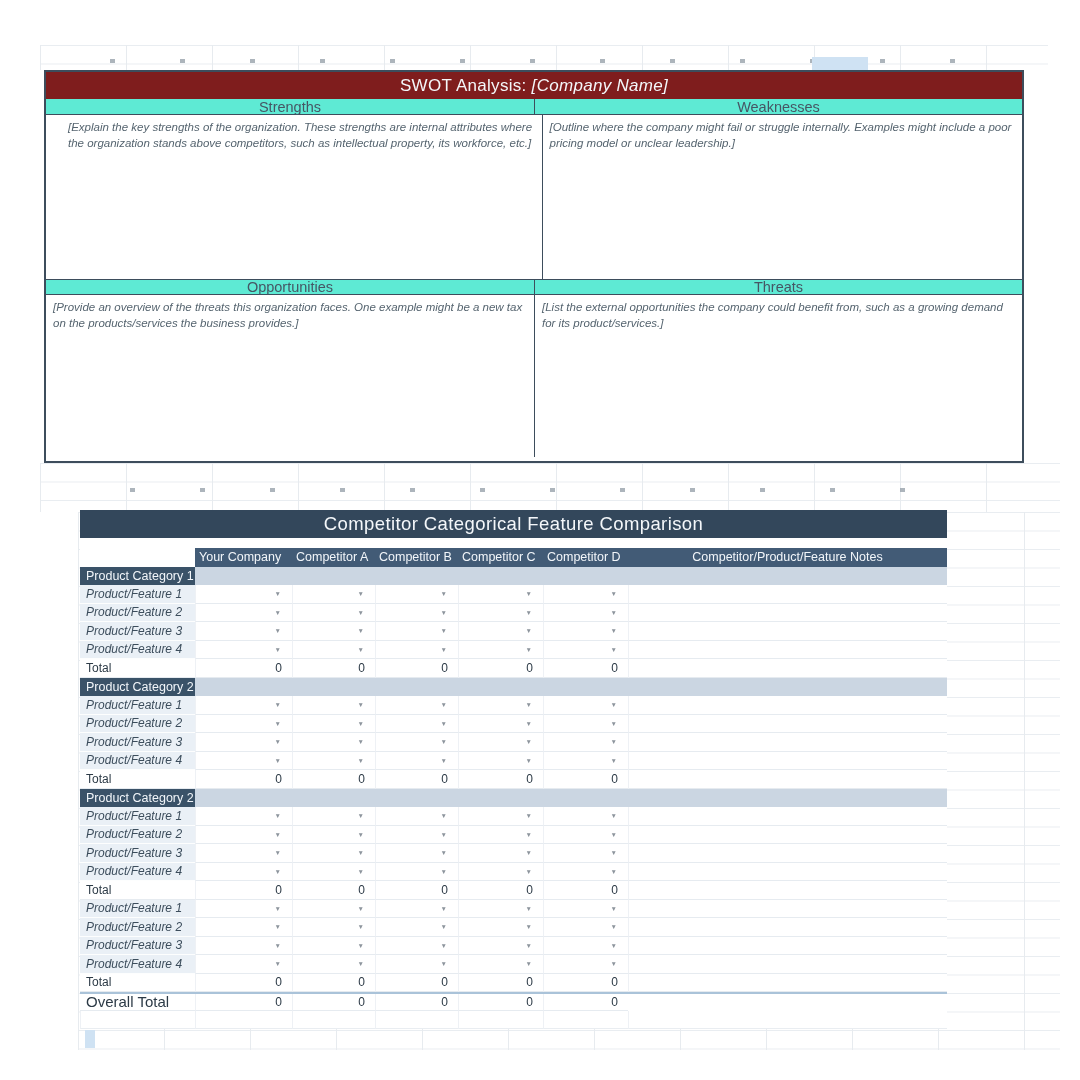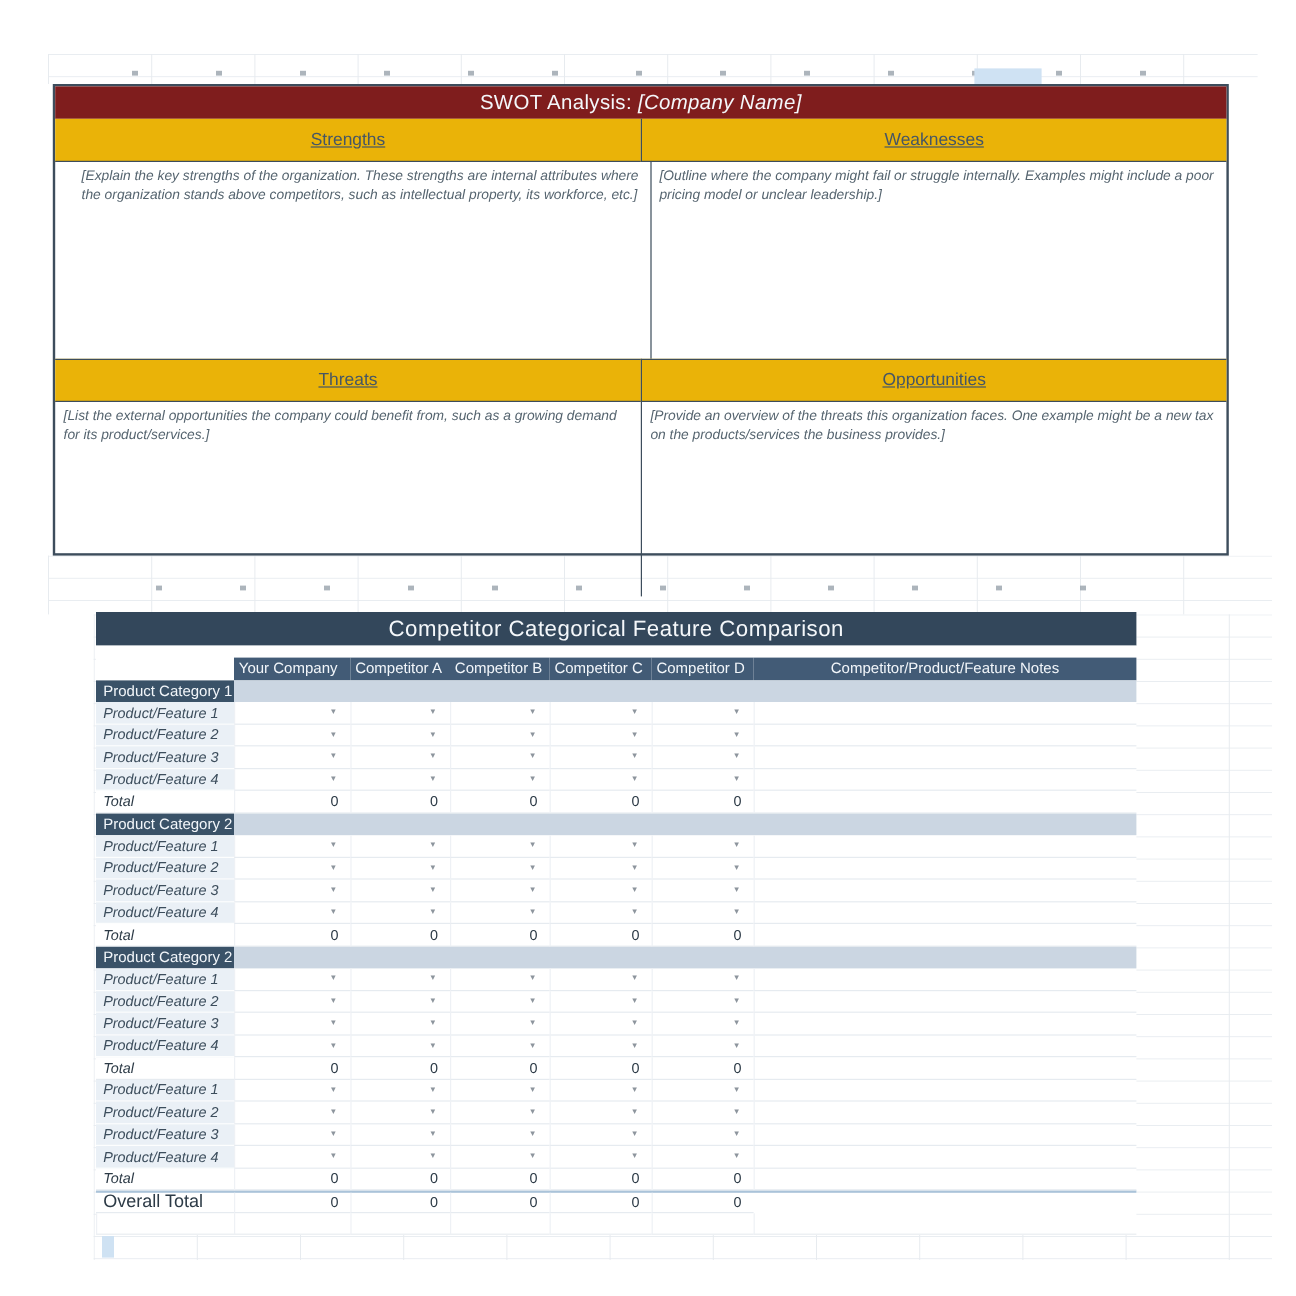--- a/index.html
+++ b/index.html
@@ -14,23 +14,23 @@
       repeating-linear-gradient(to right,#98a2ab 0 5px,transparent 5px 70px);opacity:.8;}
   .sel-cell{position:absolute;background:#cfe2f3;}
 
   
   .swot{position:absolute;left:44px;top:70px;width:980px;height:393px;background:#fff;
         border:2px solid #3d4d5c;box-sizing:border-box;}
   .swot-title{height:27px;background:#7f1d1d;color:#f4f7fa;display:flex;align-items:center;
         justify-content:center;font-size:17px;letter-spacing:.3px;}
   .swot-title .co{font-style:italic;margin-left:5px;}
   .swot-row{display:flex;}
-  .swot-hcell{width:50%;box-sizing:border-box;height:36px;background:#eab308;
+  .swot-hcell{width:50%;box-sizing:border-box;height:16px;background:#5eead4;
         border-bottom:1.5px solid #3d4d5c;display:flex;align-items:center;justify-content:center;
-        font-size:14.5px;color:#465664;text-decoration:underline;}
+        font-size:14.5px;color:#465664;}
   .swot-hcell+.swot-hcell{border-left:1.5px solid #3d4d5c;}
   .swot-ccell{width:50%;box-sizing:border-box;padding:4px 7px;font-size:11.5px;font-style:italic;
         color:#55646f;line-height:1.4;}
   .swot-ccell+.swot-ccell{border-left:1.5px solid #3d4d5c;}
   .swot-row.content1{height:164px;margin-left:15px;}
   .swot-row.content2{height:162px;}
   .swot-row.hdr2 .swot-hcell{border-top:1.5px solid #3d4d5c;}
 
   
   .comp{position:absolute;left:80px;top:510px;width:867px;background:#fff;}
@@ -53,21 +53,21 @@
   .catrow .c-label{background:#3a5268;color:#f2f6fa;font-size:12.5px;display:flex;
         align-items:center;padding-left:6px;}
   .catrow .c-rest{background:#cbd6e2;flex:1;}
   .featrow .c-label{background:#eaf0f6;font-style:italic;color:#3c4d5c;font-size:12px;
         display:flex;align-items:center;padding-left:6px;border-bottom:1px solid #fdfefe;}
   .featrow .dd,.totrow .val,.featrow .c-notes,.totrow .c-notes{
         border-bottom:1px solid #e6ebf0;border-left:1px solid #eef1f5;}
   .dd{display:flex;align-items:center;justify-content:flex-end;padding-right:11px;
         color:#8d959d;font-size:6.5px;}
   .totrow .c-label{font-size:12px;color:#2c3a46;display:flex;align-items:center;padding-left:6px;
-        border-bottom:1px solid #e6ebf0;font-style:italic;}
+        border-bottom:1px solid #e6ebf0;}
   .totrow .val{display:flex;align-items:center;justify-content:flex-end;padding-right:10px;
         font-size:12px;color:#2c3a46;}
   .overallrow{border-top:2px solid #aac3d9;}
   .overallrow .c-label{font-size:15px;color:#2c3a46;display:flex;align-items:center;
         padding-left:6px;border-bottom:1px solid #e6ebf0;}
   .overallrow .val{display:flex;align-items:center;justify-content:flex-end;padding-right:10px;
         font-size:12px;color:#2c3a46;border-bottom:1px solid #e6ebf0;border-left:1px solid #eef1f5;}
   .tailrow .cell{border-left:1px solid #eef1f5;border-bottom:1px solid #e9edf1;}
 </style>
 </head>
@@ -92,26 +92,26 @@
     </div>
     <div class="swot-row">
       <div class="swot-hcell">Strengths</div>
       <div class="swot-hcell">Weaknesses</div>
     </div>
     <div class="swot-row content1">
       <div class="swot-ccell">[Explain the key strengths of the organization. These strengths are internal attributes where the organization stands above competitors, such as intellectual property, its workforce, etc.]</div>
       <div class="swot-ccell">[Outline where the company might fail or struggle internally. Examples might include a poor pricing model or unclear leadership.]</div>
     </div>
     <div class="swot-row hdr2">
+      <div class="swot-hcell">Opportunities</div>
       <div class="swot-hcell">Threats</div>
-      <div class="swot-hcell">Opportunities</div>
     </div>
     <div class="swot-row content2">
+      <div class="swot-ccell">[Provide an overview of the threats this organization faces. One example might be a new tax on the products/services the business provides.]</div>
       <div class="swot-ccell">[List the external opportunities the company could benefit from, such as a growing demand for its product/services.]</div>
-      <div class="swot-ccell">[Provide an overview of the threats this organization faces. One example might be a new tax on the products/services the business provides.]</div>
     </div>
   </div>
 
   <div class="comp">
     <div class="comp-title">Competitor Categorical Feature Comparison</div>
     <div class="comp-gap"></div>
     <div class="crow hdr">
       <div class="cell c-label"></div>
       <div class="cell c-col">Your Company</div>
       <div class="cell c-col2">Competitor A</div>

